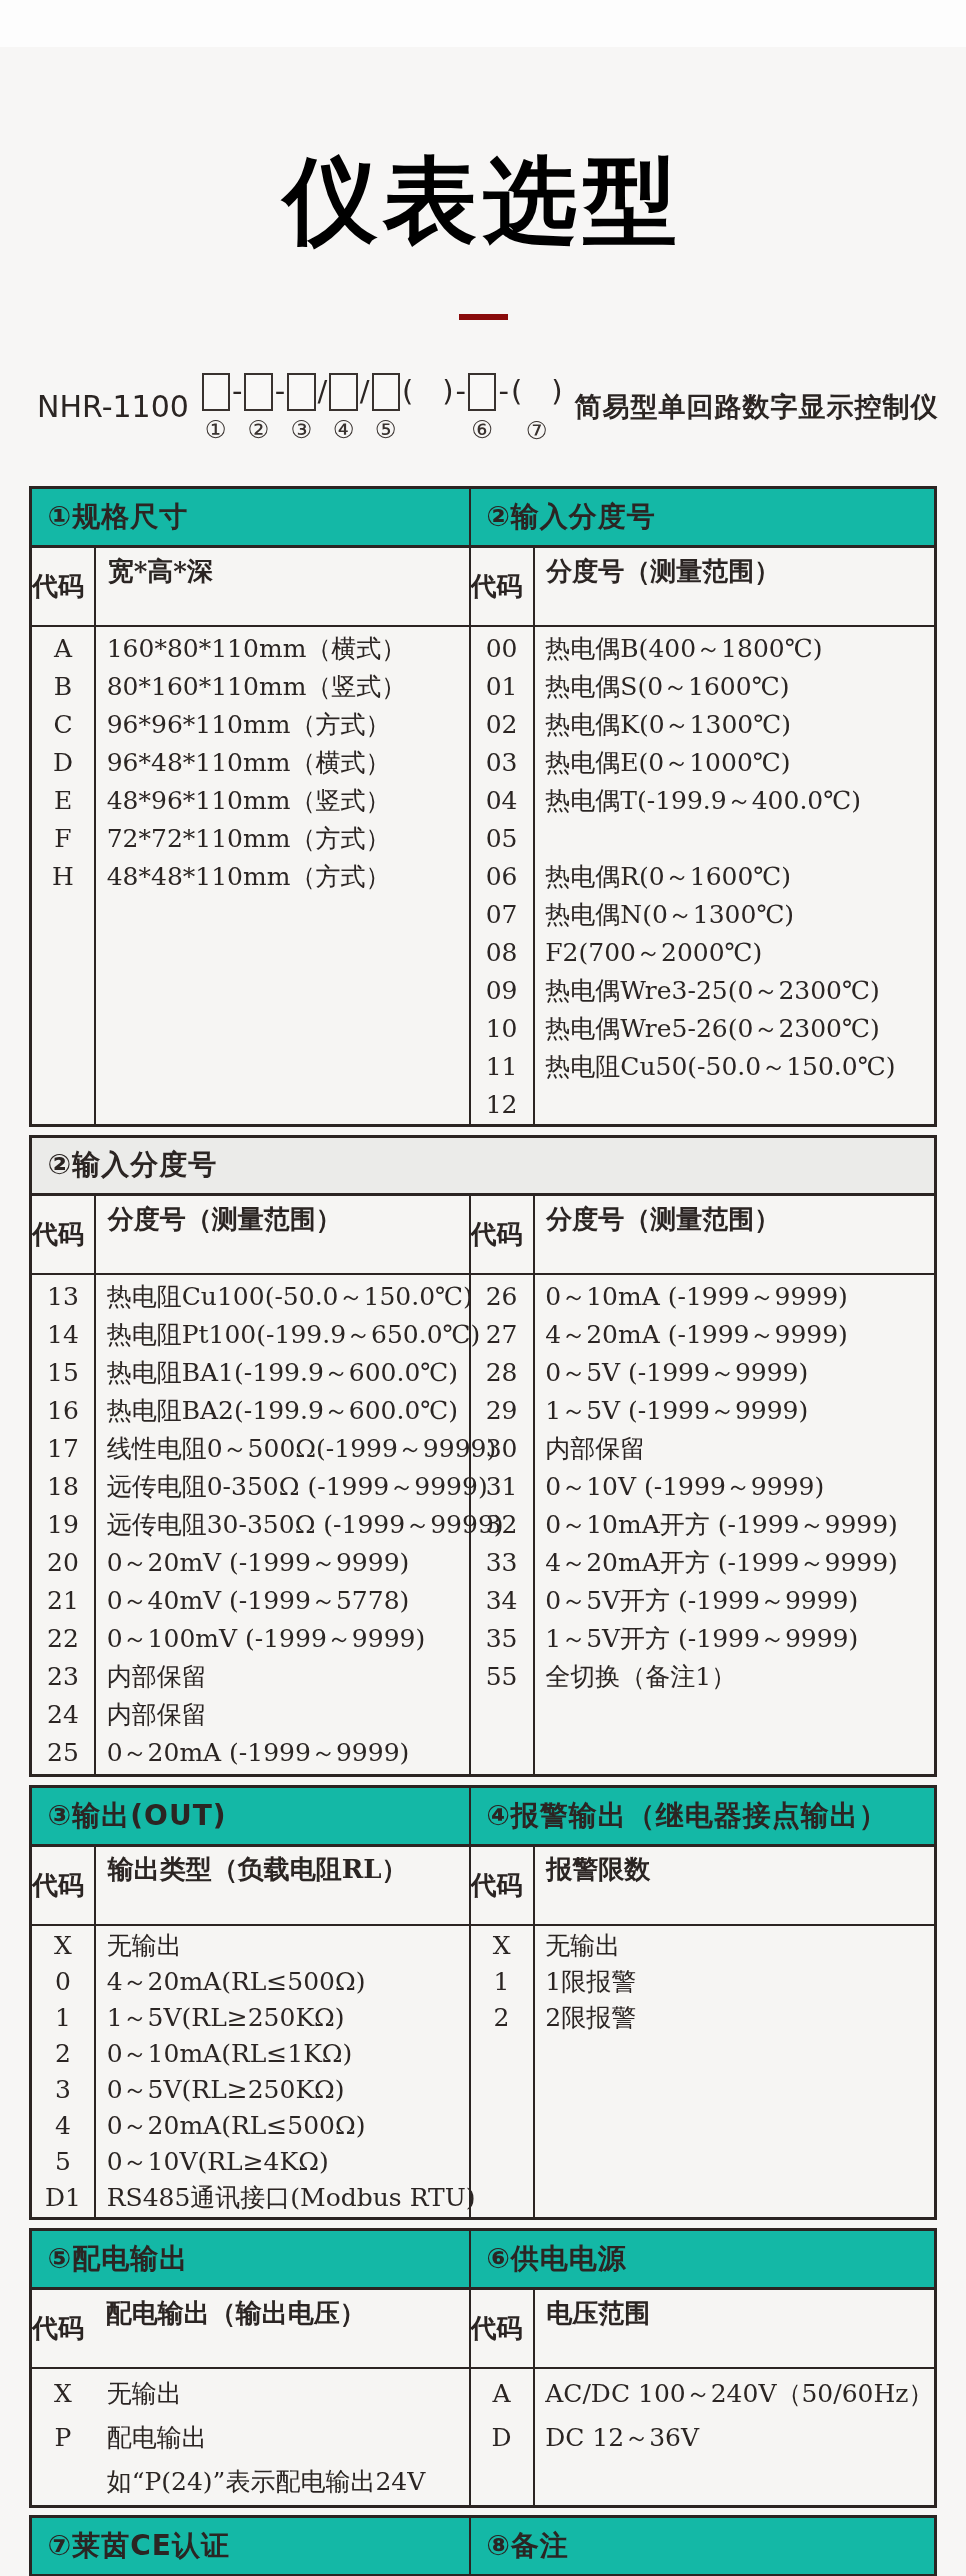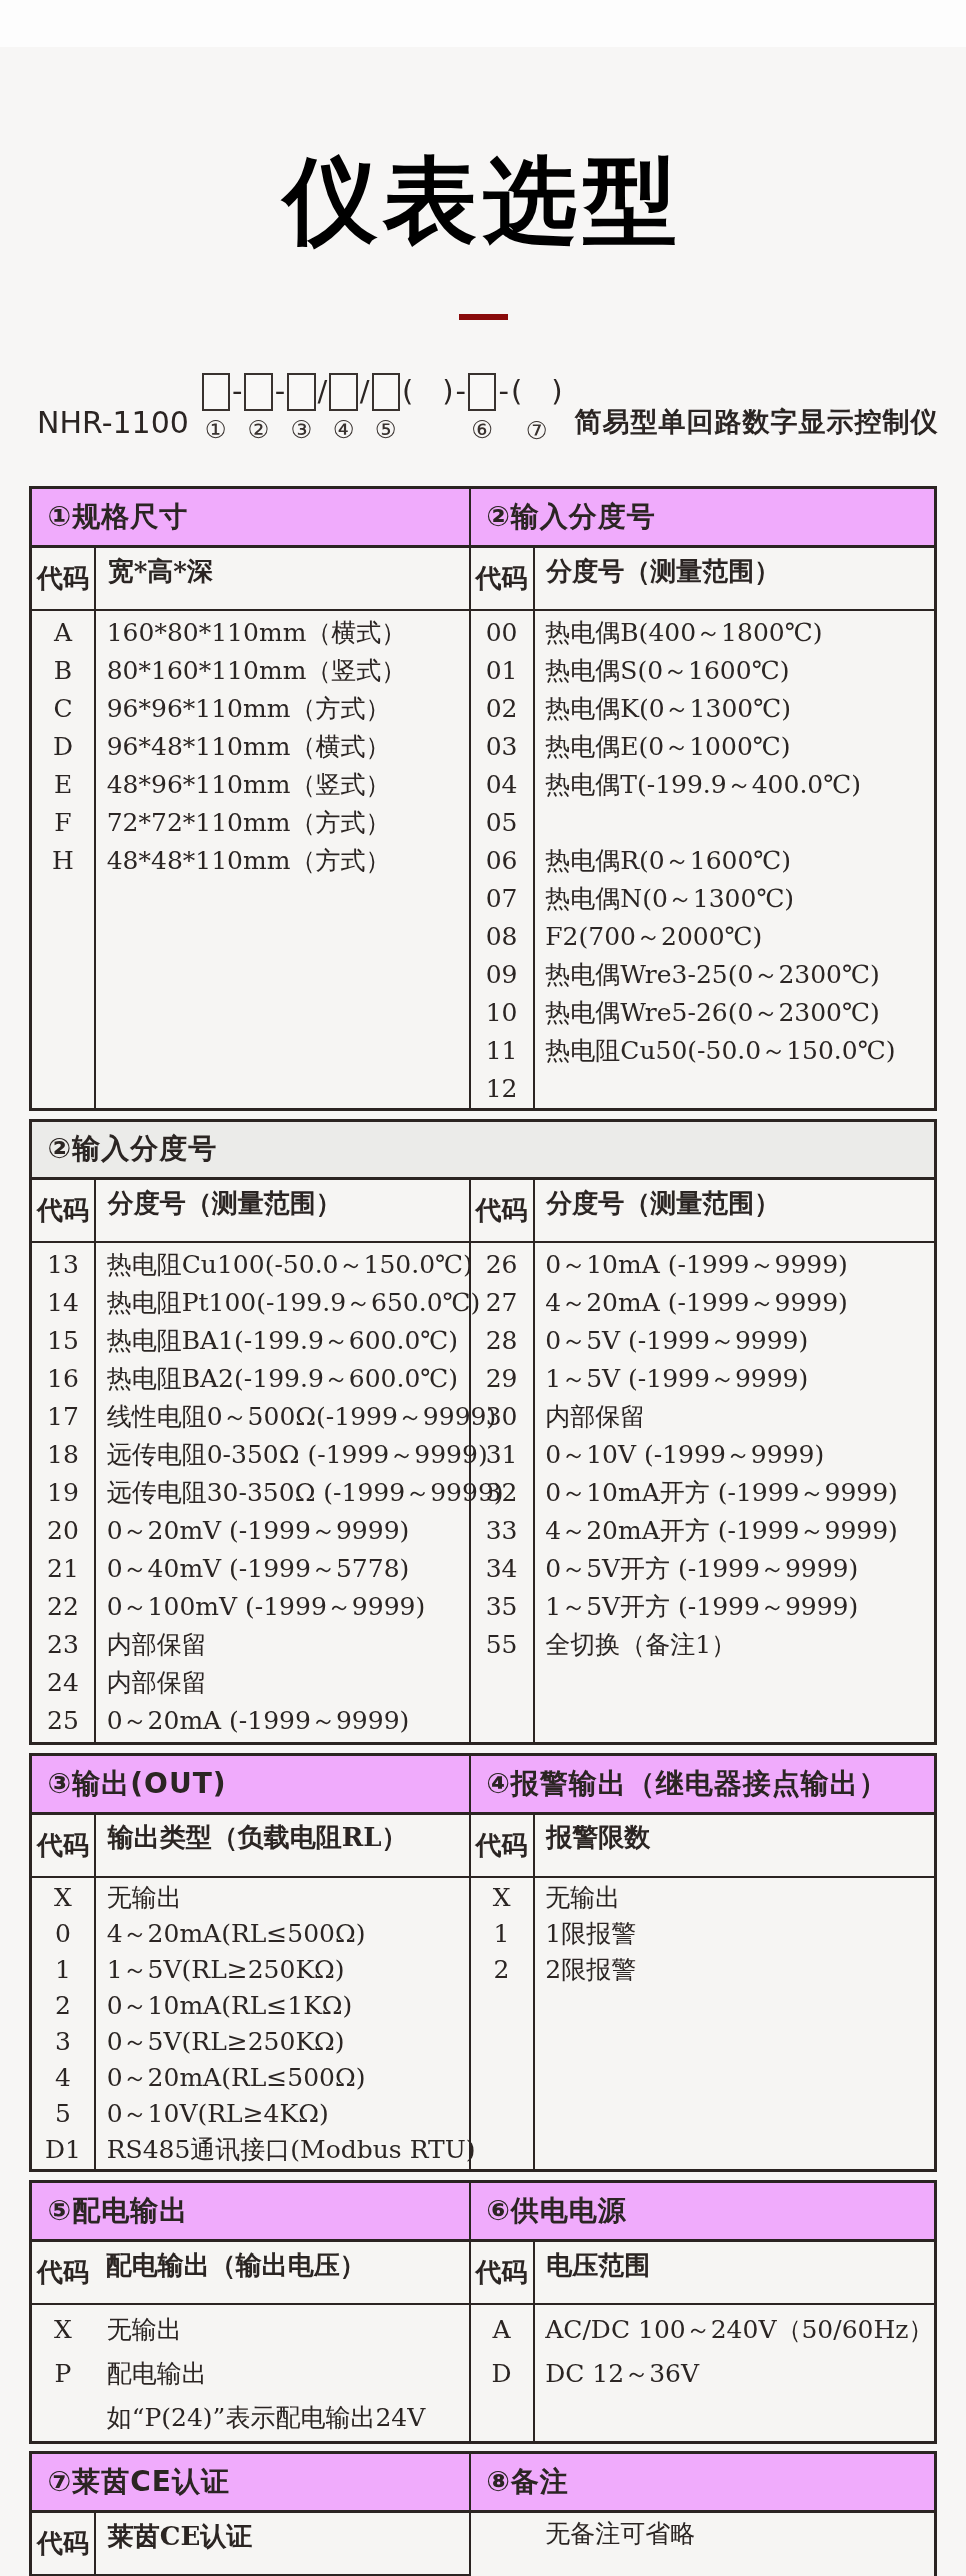--- a/index.html
+++ b/index.html
@@ -24,21 +24,21 @@
   }
   .accent-dash{
     width:49px;height:5.9px;
     background:#8a0b0b;
     margin:51px auto 0 auto;
   }
   
   .model-line{
     margin:51px 0 0 37px;
     display:flex;
-    align-items:flex-end;
+    align-items:center;
     white-space:nowrap;
   }
   .model-prefix{
     font-size:30px;
     letter-spacing:0px;
     line-height:41px;
     margin-right:11.7px;
     font-weight:500;
   }
   .model-segments{display:flex;align-items:flex-start;}
@@ -66,40 +66,40 @@
     font-size:28px;
     font-weight:bold;
     padding:8.8px 0 8.8px 15.6px;
     border-bottom:3.9px solid #2b2422;
     letter-spacing:1px;
   }
   .panes{display:flex;align-items:stretch;}
   .pane{flex:1 1 51.6%;display:flex;flex-direction:column;min-width:0;}
   .pane:first-child{flex:0 0 48.4%;border-right:2.9px solid #2b2422;}
   .pane-header{
-    background:#f0abfc;
+    background:#14b8a6;
     font-size:28px;
     font-weight:bold;
     padding:8.8px 0 8.8px 15.6px;
     border-bottom:3.9px solid #2b2422;
     letter-spacing:1px;
     white-space:nowrap;
   }
   .col-head{
     display:flex;
     border-bottom:2.9px solid #2b2422;
     font-weight:bold;
     font-size:26px;
     font-family:"DejaVu Serif","Liberation Serif",serif;
   }
   .col-head .c-code{
     flex:0 0 62px;
     border-right:2px solid #2b2422;
-    text-align:center;
-    padding:13px 0;
+    text-align:left;
+    padding:21px 0;
     white-space:nowrap;
   }
   .col-head .c-desc{flex:1;padding:5.9px 0 5.9px 11.7px;white-space:nowrap;}
   .rows{
     flex:1;
     position:relative;
     font-family:"DejaVu Serif","Liberation Serif",serif;
     font-size:25px;
     padding-top:2.9px;
   }

